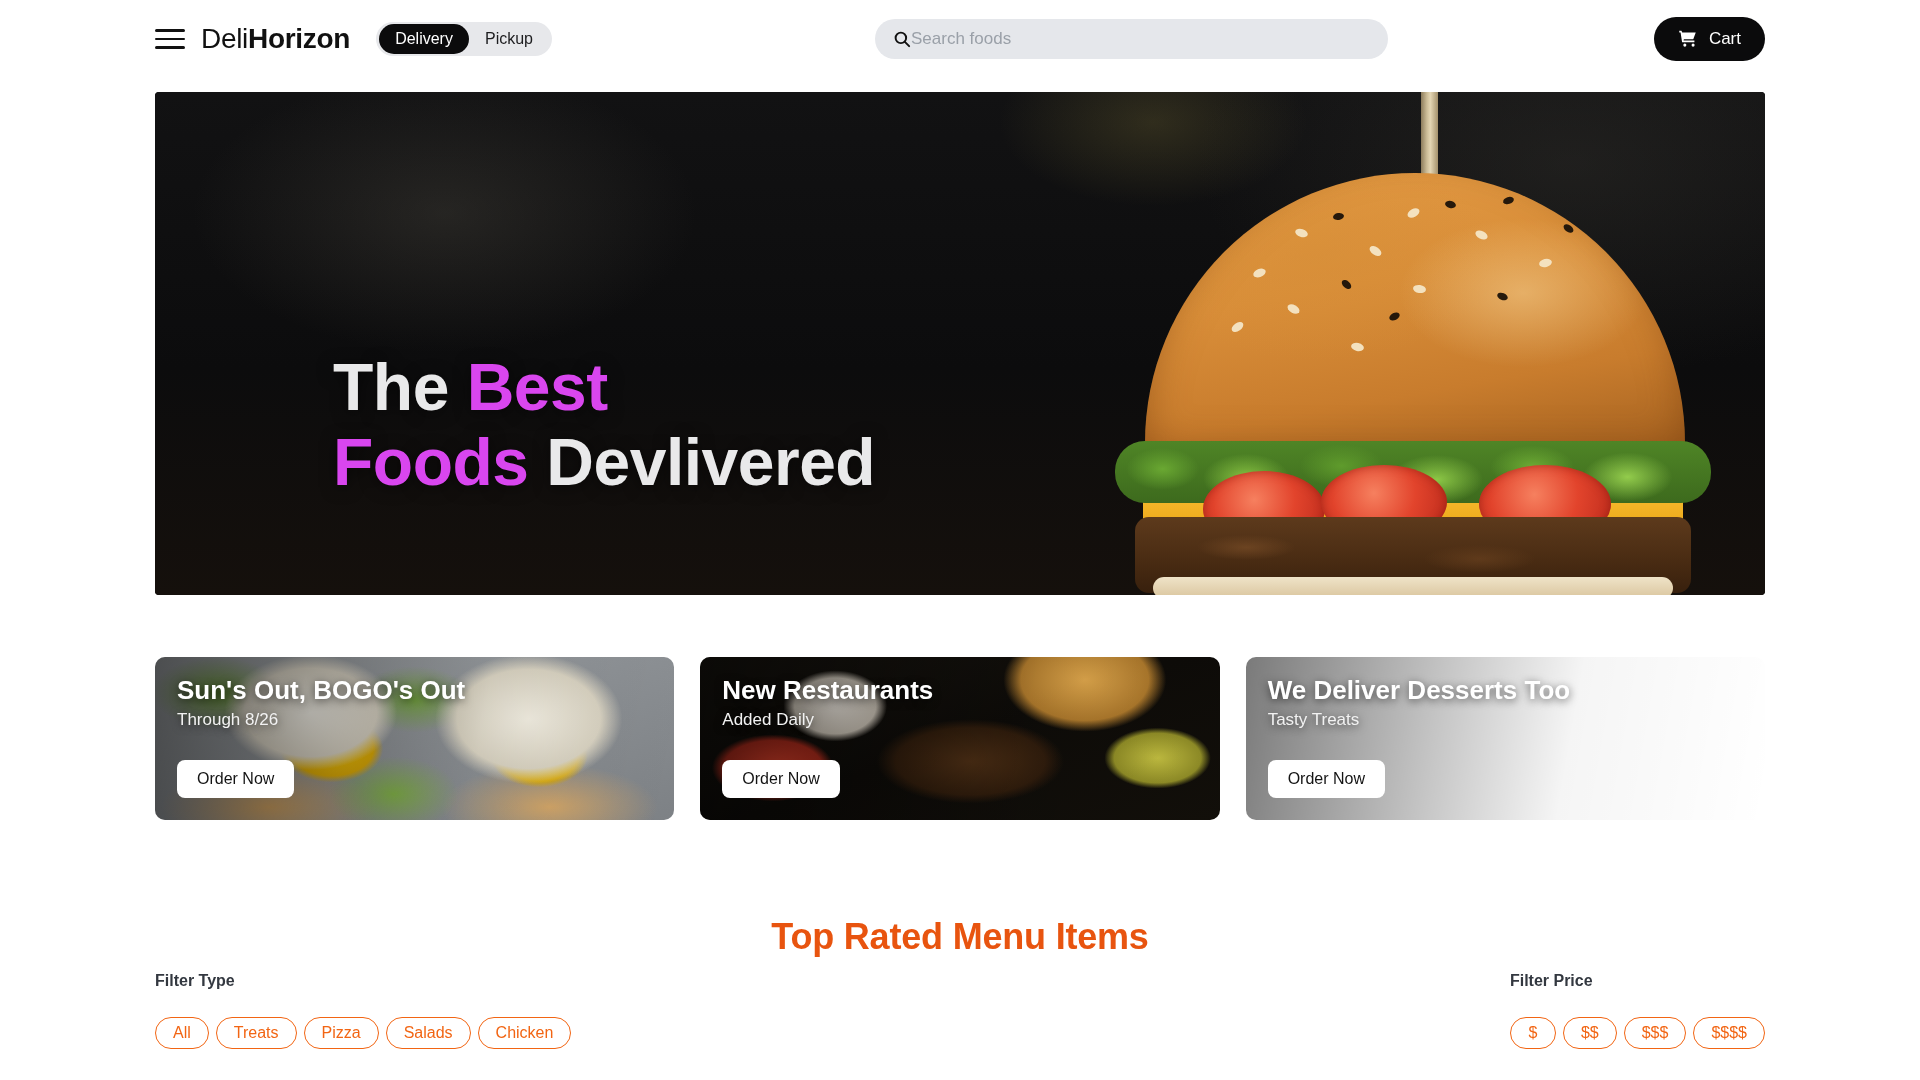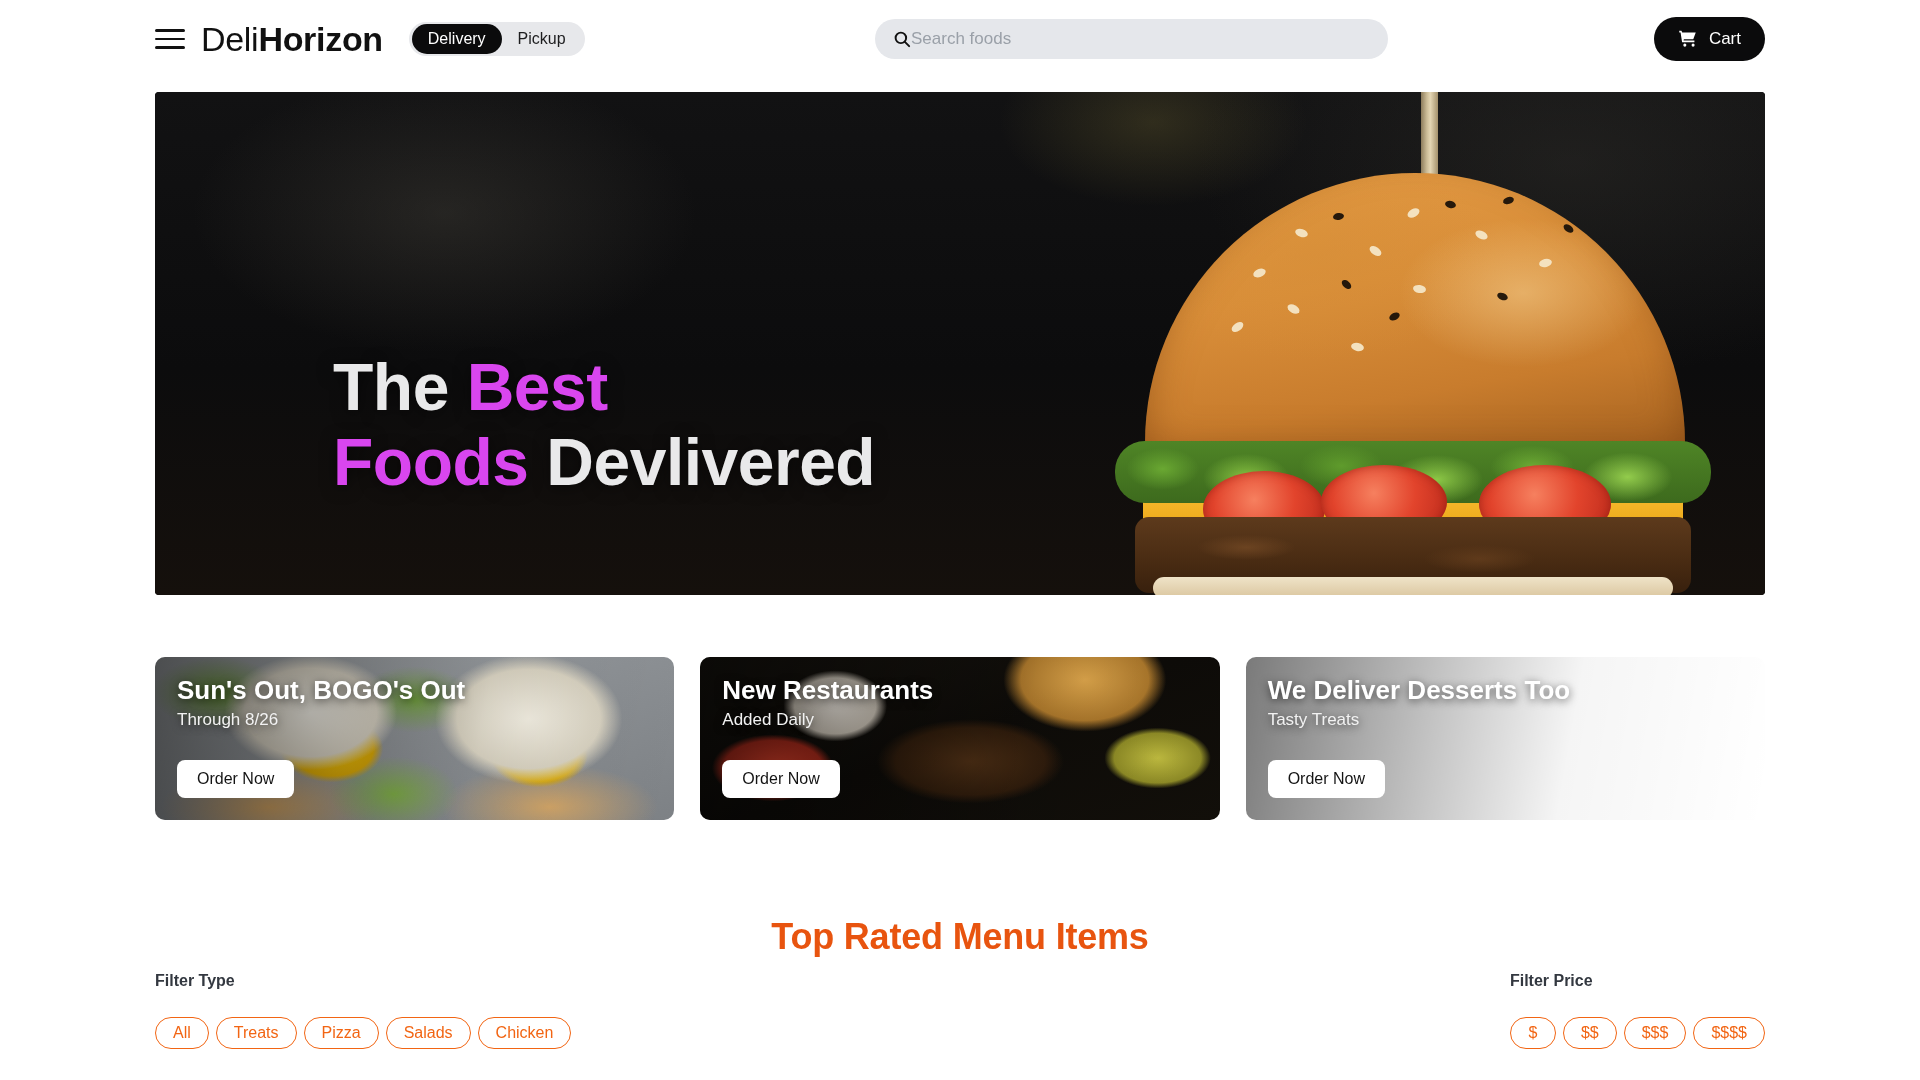--- a/index.html
+++ b/index.html
@@ -42,21 +42,21 @@
   }
   .hamburger span {
     display: block;
     height: 2.5px;
     width: 30px;
     background: #111111;
     border-radius: 2px;
   }
 
   .brand {
-    font-size: 34px;
+    font-size: 28px;
     letter-spacing: -0.3px;
     color: #111111;
     white-space: nowrap;
     line-height: 1;
   }
   .brand .light { font-weight: 400; }
   .brand .bold  { font-weight: 700; }
 
   .mode-toggle {
     display: inline-flex;

